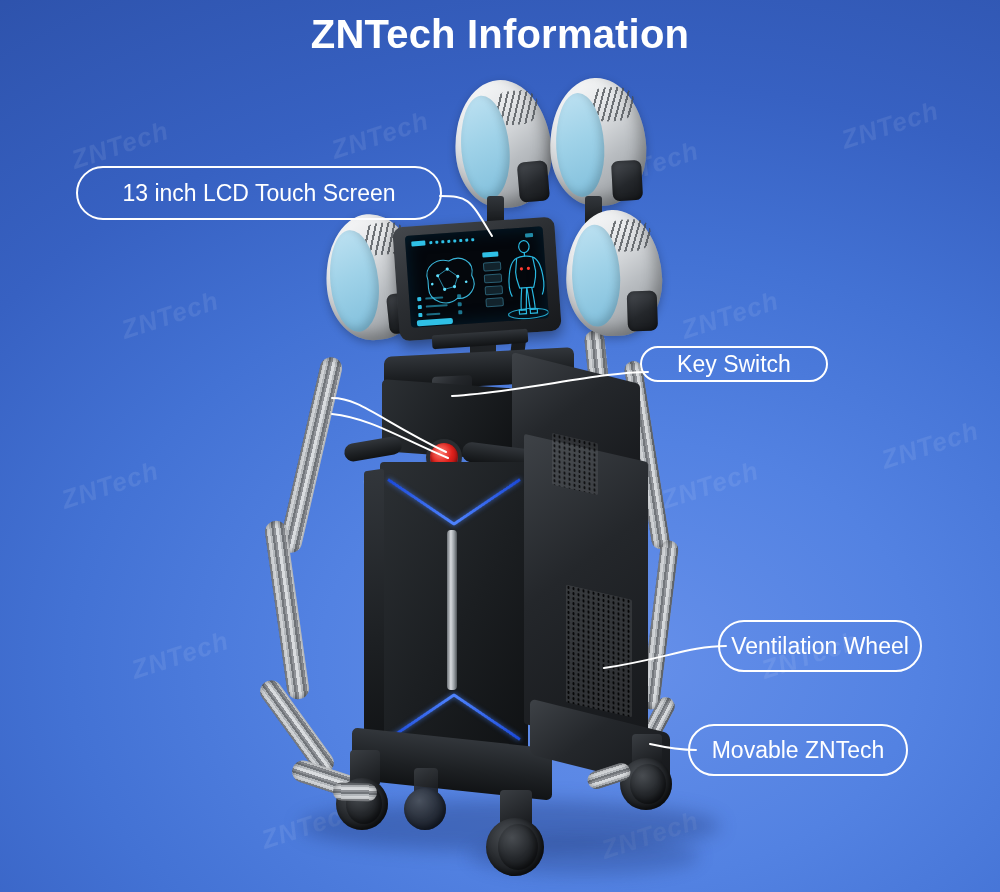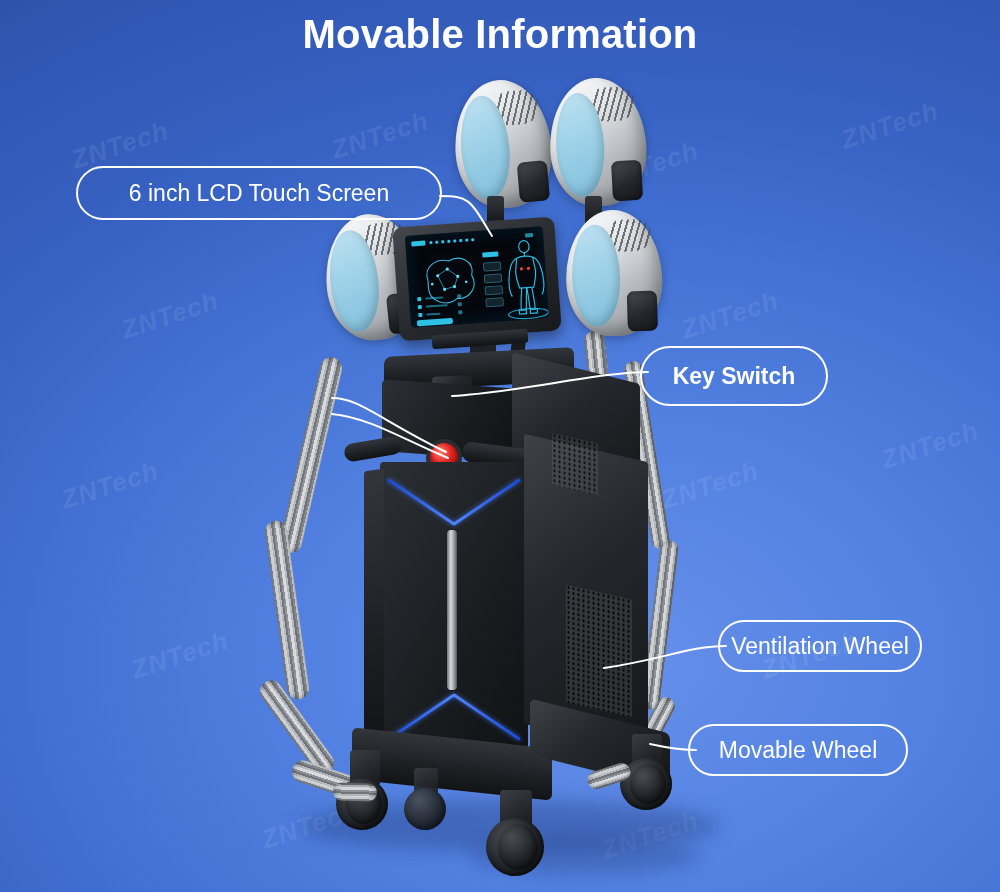--- a/index.html
+++ b/index.html
@@ -148,21 +148,21 @@
   <div class="wm" style="left:60px;top:470px;">ZNTech</div>
   <div class="wm" style="left:360px;top:460px;">ZNTech</div>
   <div class="wm" style="left:660px;top:470px;">ZNTech</div>
   <div class="wm" style="left:880px;top:430px;">ZNTech</div>
   <div class="wm" style="left:130px;top:640px;">ZNTech</div>
   <div class="wm" style="left:430px;top:630px;">ZNTech</div>
   <div class="wm" style="left:760px;top:640px;">ZNTech</div>
   <div class="wm" style="left:260px;top:810px;">ZNTech</div>
   <div class="wm" style="left:600px;top:820px;">ZNTech</div>
 
-  <div id="title">Movable Information</div>
+  <div id="title">ZNTech Information</div>
 
   <div id="machine">
 
     <div class="floorshadow" style="left:300px;top:800px;width:420px;height:52px;"></div>
     <div class="floorshadow" style="left:470px;top:836px;width:230px;height:40px;opacity:.8;"></div>
 
     <div class="hose" style="left:300px;top:355px;width:22px;height:200px;transform:rotate(13deg);border-radius:12px;"></div>
     <div class="hose" style="left:276px;top:520px;width:22px;height:180px;transform:rotate(-8deg);border-radius:12px;"></div>
     <div class="hose" style="left:286px;top:672px;width:22px;height:110px;transform:rotate(-36deg);border-radius:12px;"></div>
     <div class="hose" style="left:315px;top:744px;width:22px;height:70px;transform:rotate(-72deg);border-radius:12px;"></div>
@@ -352,29 +352,29 @@
 
       <path d="M648 372 C600 372 520 392 452 396"></path>
 
       <path d="M726 646 C690 646 660 660 604 668"></path>
 
       <path d="M696 750 C680 750 668 748 650 744"></path>
     </g>
   </svg>
 
   <div class="pill" id="c-lcd" style="left:76px;top:166px;width:366px;height:54px;">
-    <span>6 inch LCD Touch Screen</span>
-  </div>
-
-
-  <div class="pill" id="c-key" style="left:640px;top:346px;width:188px;height:60px;font-weight:bold;">
+    <span>13 inch LCD Touch Screen</span>
+  </div>
+
+
+  <div class="pill" id="c-key" style="left:640px;top:346px;width:188px;height:36px;">
     <span>Key Switch</span>
   </div>
 
   <div class="pill" id="c-vent" style="left:718px;top:620px;width:204px;height:52px;">
     <span>Ventilation Wheel</span>
   </div>
 
   <div class="pill" id="c-wheel" style="left:688px;top:724px;width:220px;height:52px;">
-    <span>Movable Wheel</span>
+    <span>Movable ZNTech</span>
   </div>
 
 </div>
 
 </body></html>

